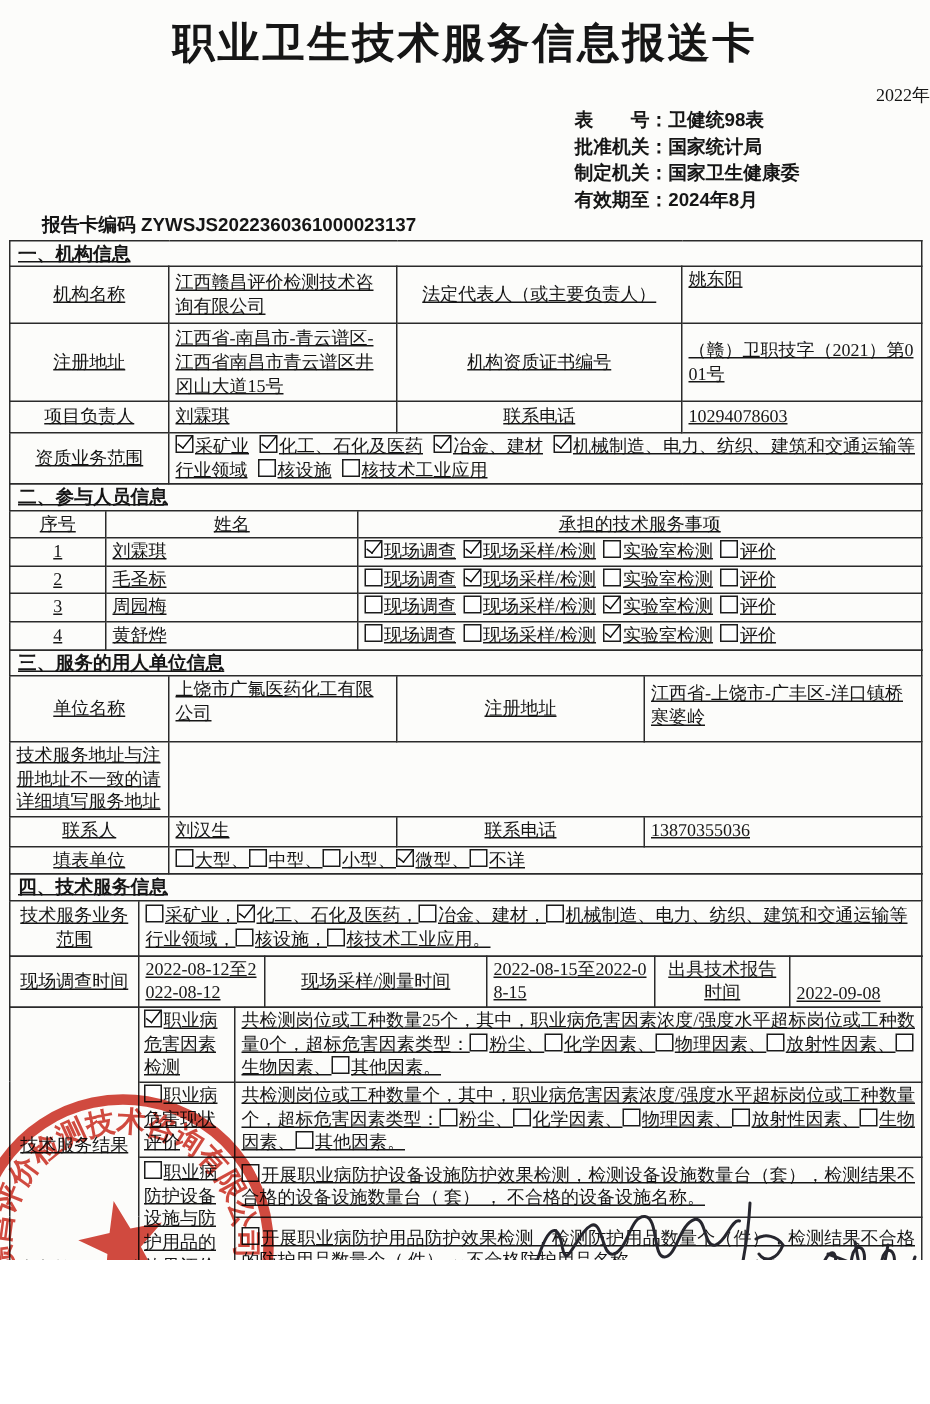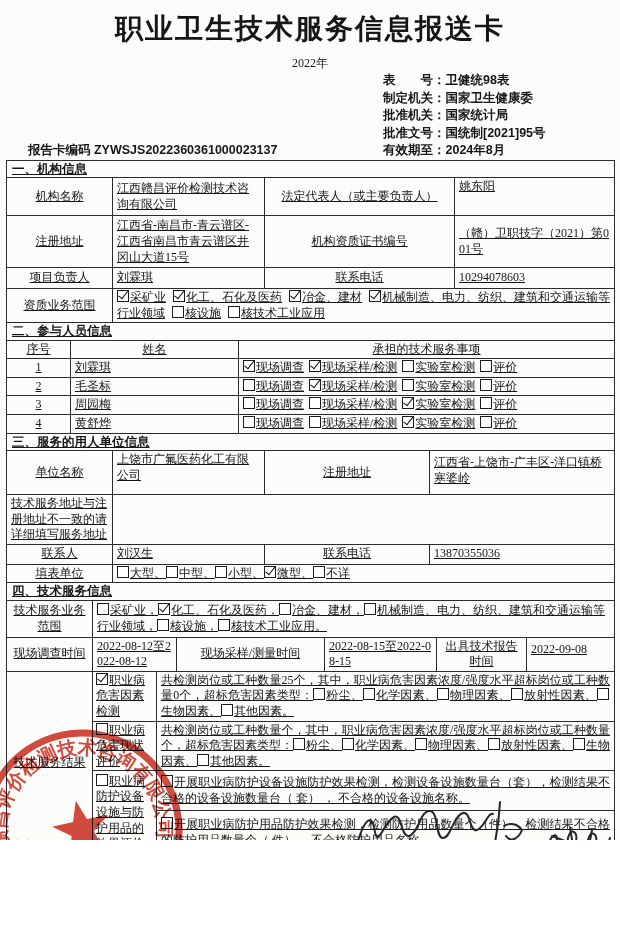--- a/index.html
+++ b/index.html
@@ -1,21 +1,21 @@
 <!DOCTYPE html>
 <html><head>
 <meta charset="utf-8">
 <style>
   html,body{margin:0;padding:0;background:#ffffff;}
   .page{position:relative;width:620px;height:840px;background:#fcfcfa;overflow:hidden;
         font-family:"Liberation Serif",serif;color:#161616;}
   
   .title{margin:0;padding-top:10px;text-align:center;font-family:"Liberation Sans",sans-serif;
          font-weight:700;font-size:28px;letter-spacing:2px;}
-  .year{text-align:center;font-size:12px;margin-top:7px;}
+  .year{text-align:right;font-size:12px;margin-top:7px;}
   .meta{position:absolute;left:383px;top:72px;font-size:12.5px;line-height:17.5px;
         font-family:"Liberation Sans",sans-serif;font-weight:700;}
   .meta-line span{white-space:pre;}
   .report-code{position:absolute;left:28px;top:142px;font-size:12.5px;
         font-family:"Liberation Sans",sans-serif;font-weight:700;}
   
   .form{position:absolute;left:6px;top:160px;width:608px;z-index:1;text-decoration:underline;}
   table{border-collapse:collapse;width:608px;table-layout:fixed;margin-top:-1px;}
   td{border:1px solid #2b2b2b;font-size:12px;line-height:1.3;padding:1px 4px;
      vertical-align:middle;overflow:hidden;word-break:break-all;}
@@ -51,25 +51,24 @@
 
 <div class="page">
 
   <h1 class="title">职业卫生技术服务信息报送卡</h1>
   <div class="year">2022年</div>
 
   <div class="meta">
 
       <div class="meta-line"><span>表　　号：</span><span>卫健统98表</span></div>
 
+      <div class="meta-line"><span>批准机关：</span><span>国家统计局</span></div>
+
       <div class="meta-line"><span>制定机关：</span><span>国家卫生健康委</span></div>
 
-      <div class="meta-line"><span>批准机关：</span><span>国家统计局</span></div>
-
-      <div class="meta-line"><span>批准文号：</span><span>国统制[2021]95号</span></div>
 
       <div class="meta-line"><span>有效期至：</span><span>2024年8月</span></div>
     </div>
 
   <div class="report-code">
     <span>报告卡编码</span>
     <span>ZYWSJS2022360361000023137</span>
   </div>
 
   <div class="form">
@@ -219,21 +218,21 @@
           <col style="width:90px">
           <col style="width:88px">
         </colgroup>
       <tbody>
           <tr style="height:33px">
         <td class="lab">现场调查时间</td>
         <td class="val">2022-08-12至2022-08-12</td>
         <td class="lab">现场采样/测量时间</td>
         <td class="val">2022-08-15至2022-08-15</td>
         <td class="lab">出具技术报告时间</td>
-        <td class="val" style="vertical-align:top;padding-top:4px">2022-09-08</td>
+        <td class="val" style="vertical-align:top;padding-top:17px">2022-09-08</td>
       </tr>
     </tbody>
       </table>
 
     <table>
       <colgroup>
           <col style="width:86px">
           <col style="width:64px">
           <col style="width:458px">
         </colgroup>

